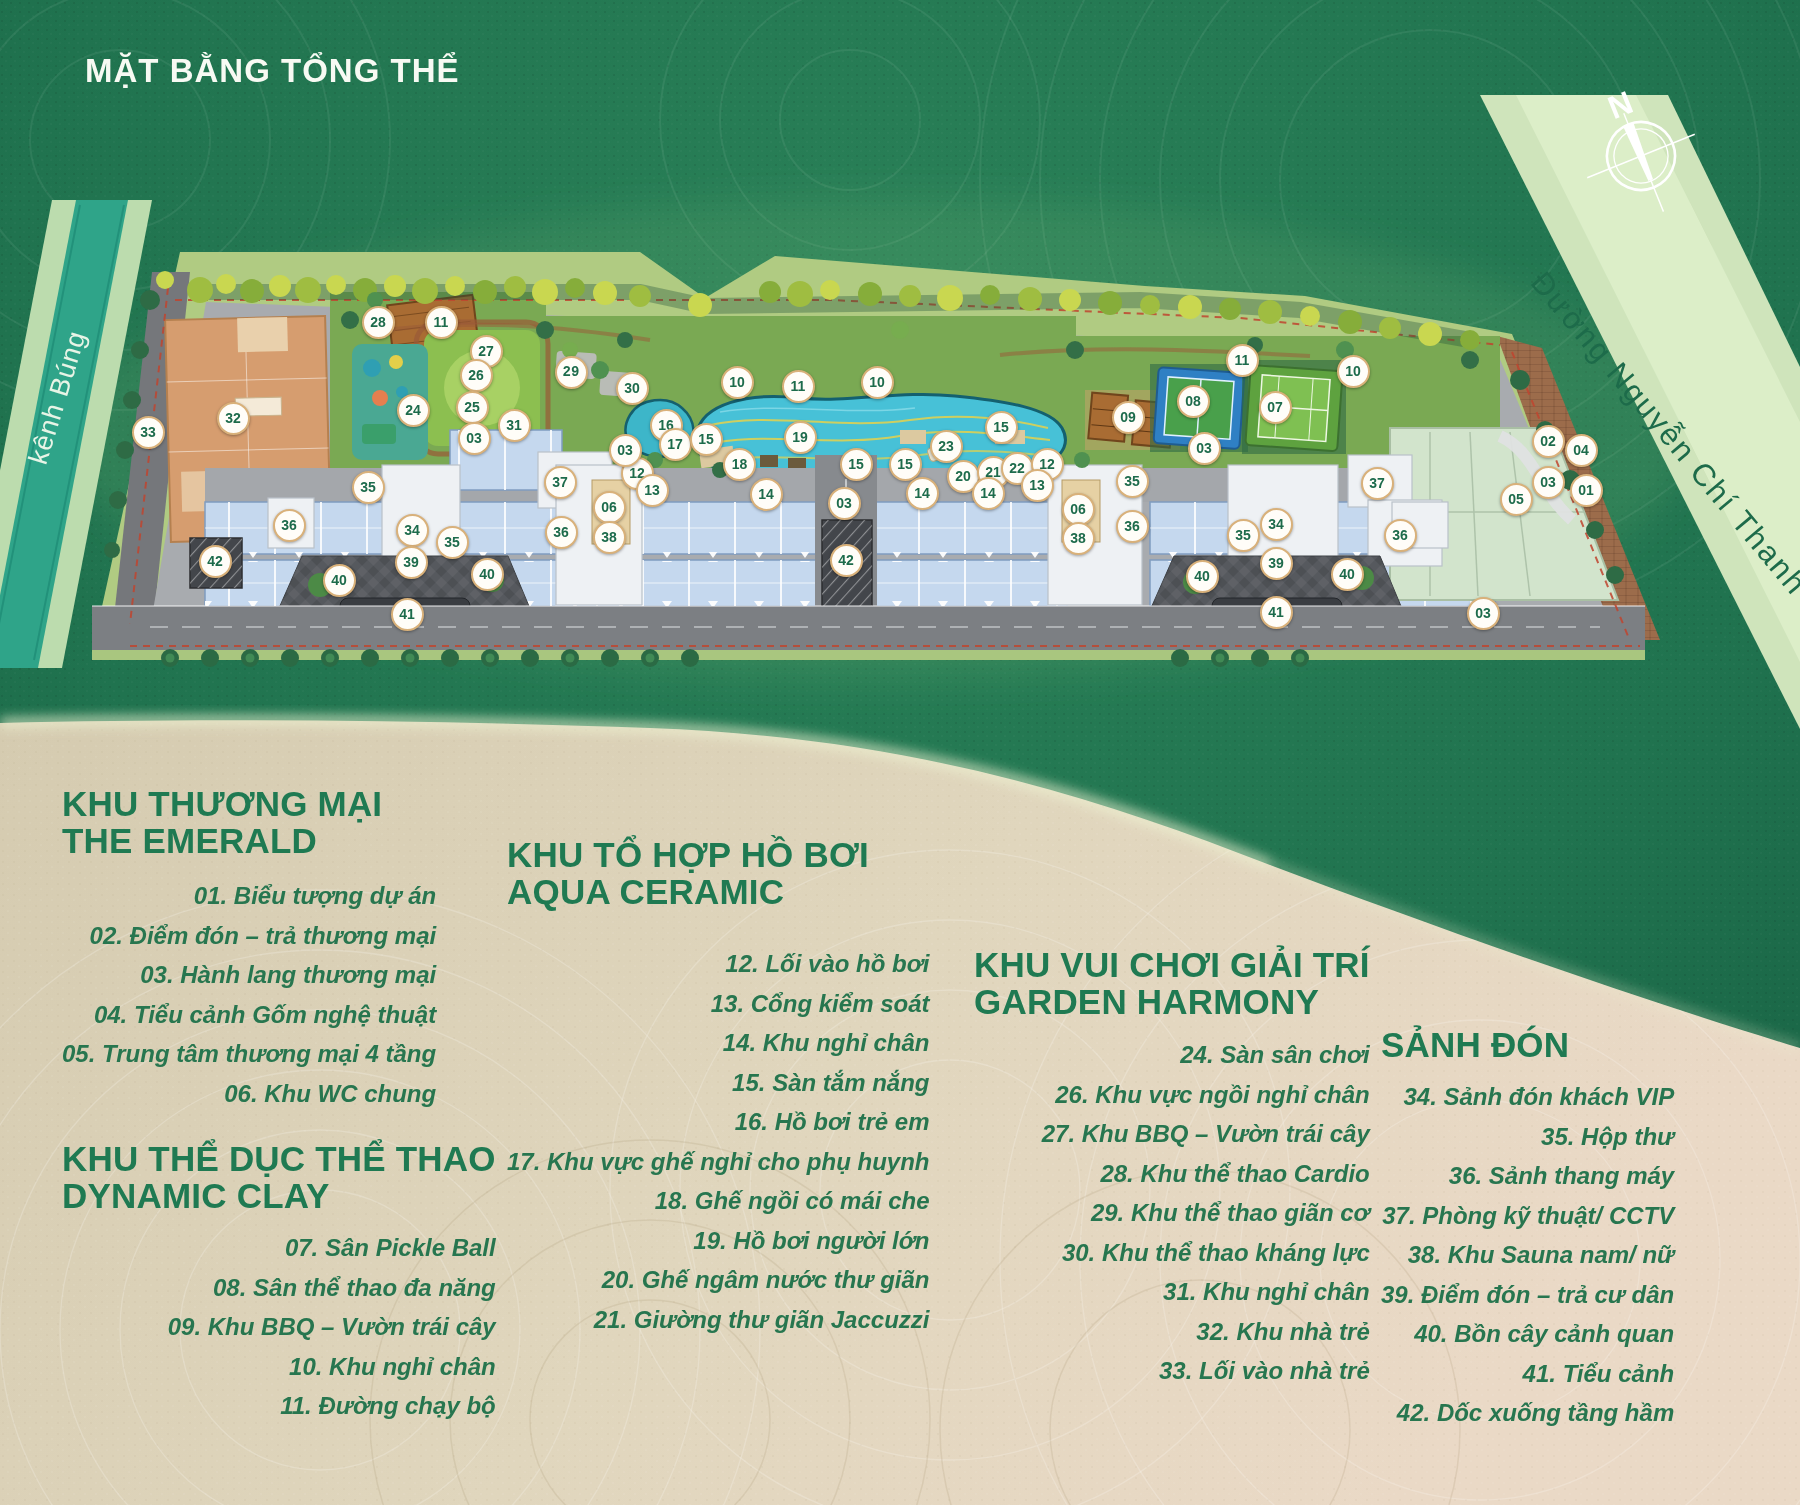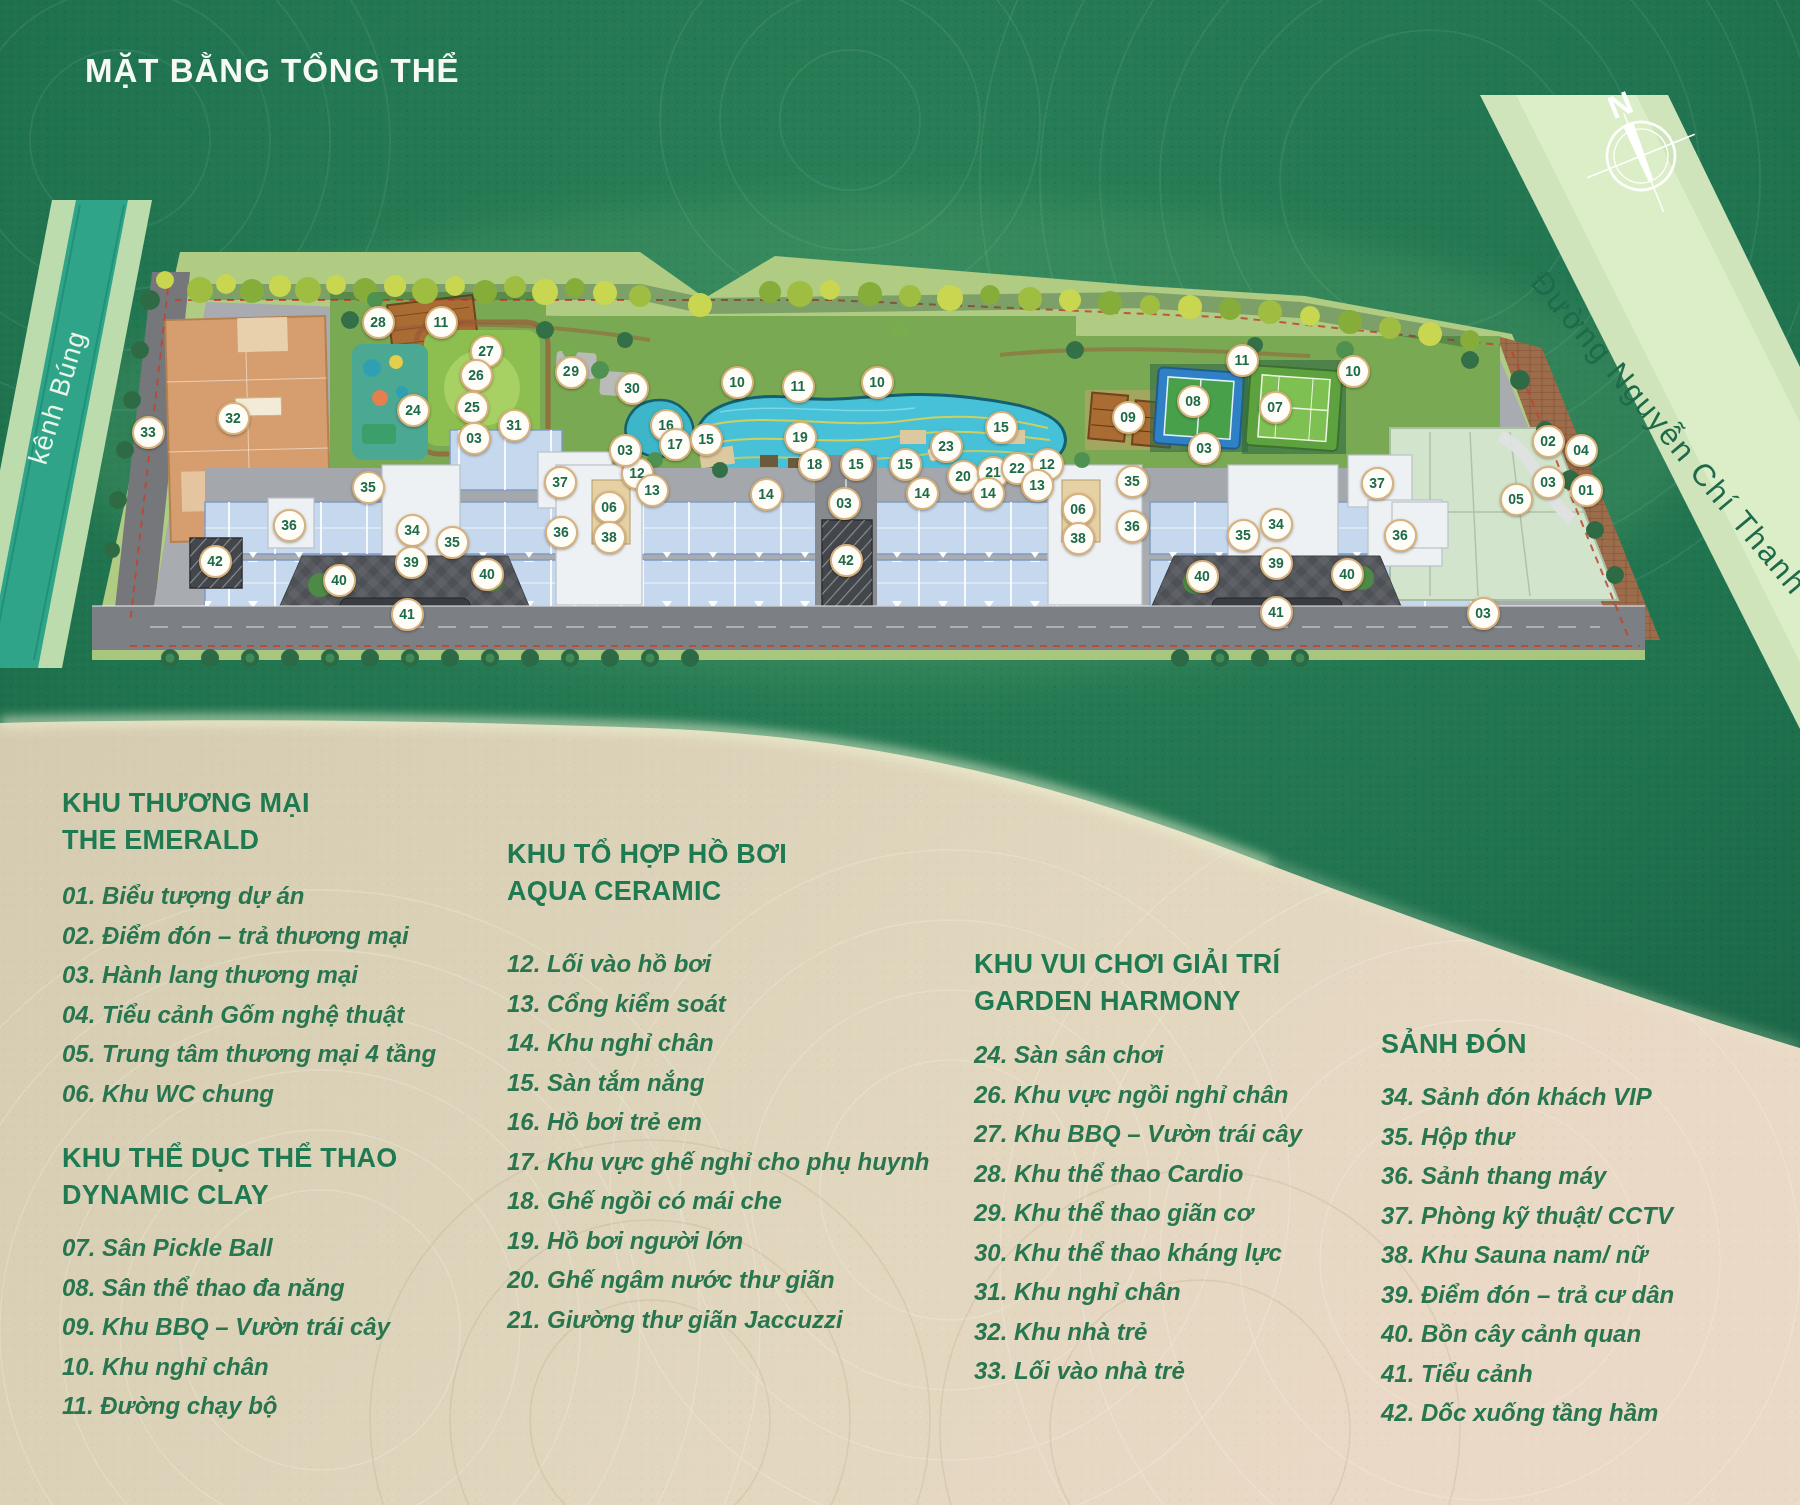--- a/index.html
+++ b/index.html
@@ -3,26 +3,26 @@
 <meta charset="utf-8">
 <style>
   html,body{margin:0;padding:0;background:#0e3d2b;}
   #stage{position:relative;width:1800px;height:1505px;overflow:hidden;
          font-family:"Liberation Sans",sans-serif;}
   #map-svg{position:absolute;left:0;top:0;}
   .title-block{position:absolute;left:85px;top:52px;color:var(--title-white,#f7faf3);}
   .subtitle{font-size:33px;font-weight:700;letter-spacing:1px;}
   .main-title{font-size:54px;font-weight:800;letter-spacing:-1px;margin-top:8px;}
   .legend-section{position:absolute;}
-  .legend-section h3{margin:0;font-size:27px;line-height:37px;font-weight:800;
+  .legend-section h3{margin:0;font-size:35px;line-height:37px;font-weight:800;
        color:var(--legend-green,#1f7a52);letter-spacing:.2px;}
   .legend-section h3 span{display:block;}
   .legend-section ul{list-style:none;margin:0;padding:0;}
   .legend-section li{font-size:24px;font-style:italic;font-weight:600;height:39.5px;
-       line-height:39.5px;color:var(--item-green,#27764f);white-space:nowrap;}
+       line-height:39.5px;color:var(--item-green,#27764f);white-space:nowrap;text-align:right;}
   .s1{left:62px;top:785px;}  .s1 ul{margin-top:17px;}
   .s2{left:62px;top:1140px;} .s2 ul{margin-top:14px;}
   .s3{left:507px;top:836px;} .s3 ul{margin-top:34px;}
   .s4{left:974px;top:946px;} .s4 ul{margin-top:15px;}
   .s5{left:1381px;top:1026px;} .s5 ul{margin-top:14px;}
   #marker-layer{position:absolute;left:0;top:0;width:1800px;height:1505px;pointer-events:none;}
   .marker{position:absolute;width:29px;height:29px;border-radius:50%;
       background:var(--marker-bg,#fffdf8);border:2px solid var(--marker-border,#d9b17a);
       color:var(--marker-text,#1d6b4b);font-size:14px;font-weight:700;
       display:flex;align-items:center;justify-content:center;
@@ -481,21 +481,21 @@
       <div class="marker" style="left: 592.5px; top: 520.5px;">38</div>
       <div class="marker" style="left: 544.5px; top: 515.5px;">36</div>
       <div class="marker" style="left: 198.5px; top: 544.5px;">42</div>
       <div class="marker" style="left: 394.5px; top: 545.5px;">39</div>
       <div class="marker" style="left: 322.5px; top: 563.5px;">40</div>
       <div class="marker" style="left: 470.5px; top: 557.5px;">40</div>
       <div class="marker" style="left: 390.5px; top: 597.5px;">41</div>
       <div class="marker" style="left: 720.5px; top: 365.5px;">10</div>
       <div class="marker" style="left: 781.5px; top: 369.5px;">11</div>
       <div class="marker" style="left: 783.5px; top: 420.5px;">19</div>
-      <div class="marker" style="left: 798px; top: 447.5px; text-align: right;">18</div>
+      <div class="marker" style="left: 723px; top: 447.5px; text-align: right;">18</div>
       <div class="marker" style="left: 749.5px; top: 477.5px;">14</div>
       <div class="marker" style="left: 839.5px; top: 447.5px;">15</div>
       <div class="marker" style="left: 827.5px; top: 486.5px;">03</div>
       <div class="marker" style="left: 829.5px; top: 543.5px;">42</div>
       <div class="marker" style="left: 860.5px; top: 365.5px;">10</div>
       <div class="marker" style="left: 888.5px; top: 447.5px;">15</div>
       <div class="marker" style="left: 929.5px; top: 429.5px;">23</div>
       <div class="marker" style="left: 946.5px; top: 459.5px;">20</div>
       <div class="marker" style="left: 976.5px; top: 455.5px;">21</div>
       <div class="marker" style="left: 1000.5px; top: 451.5px;">22</div>

